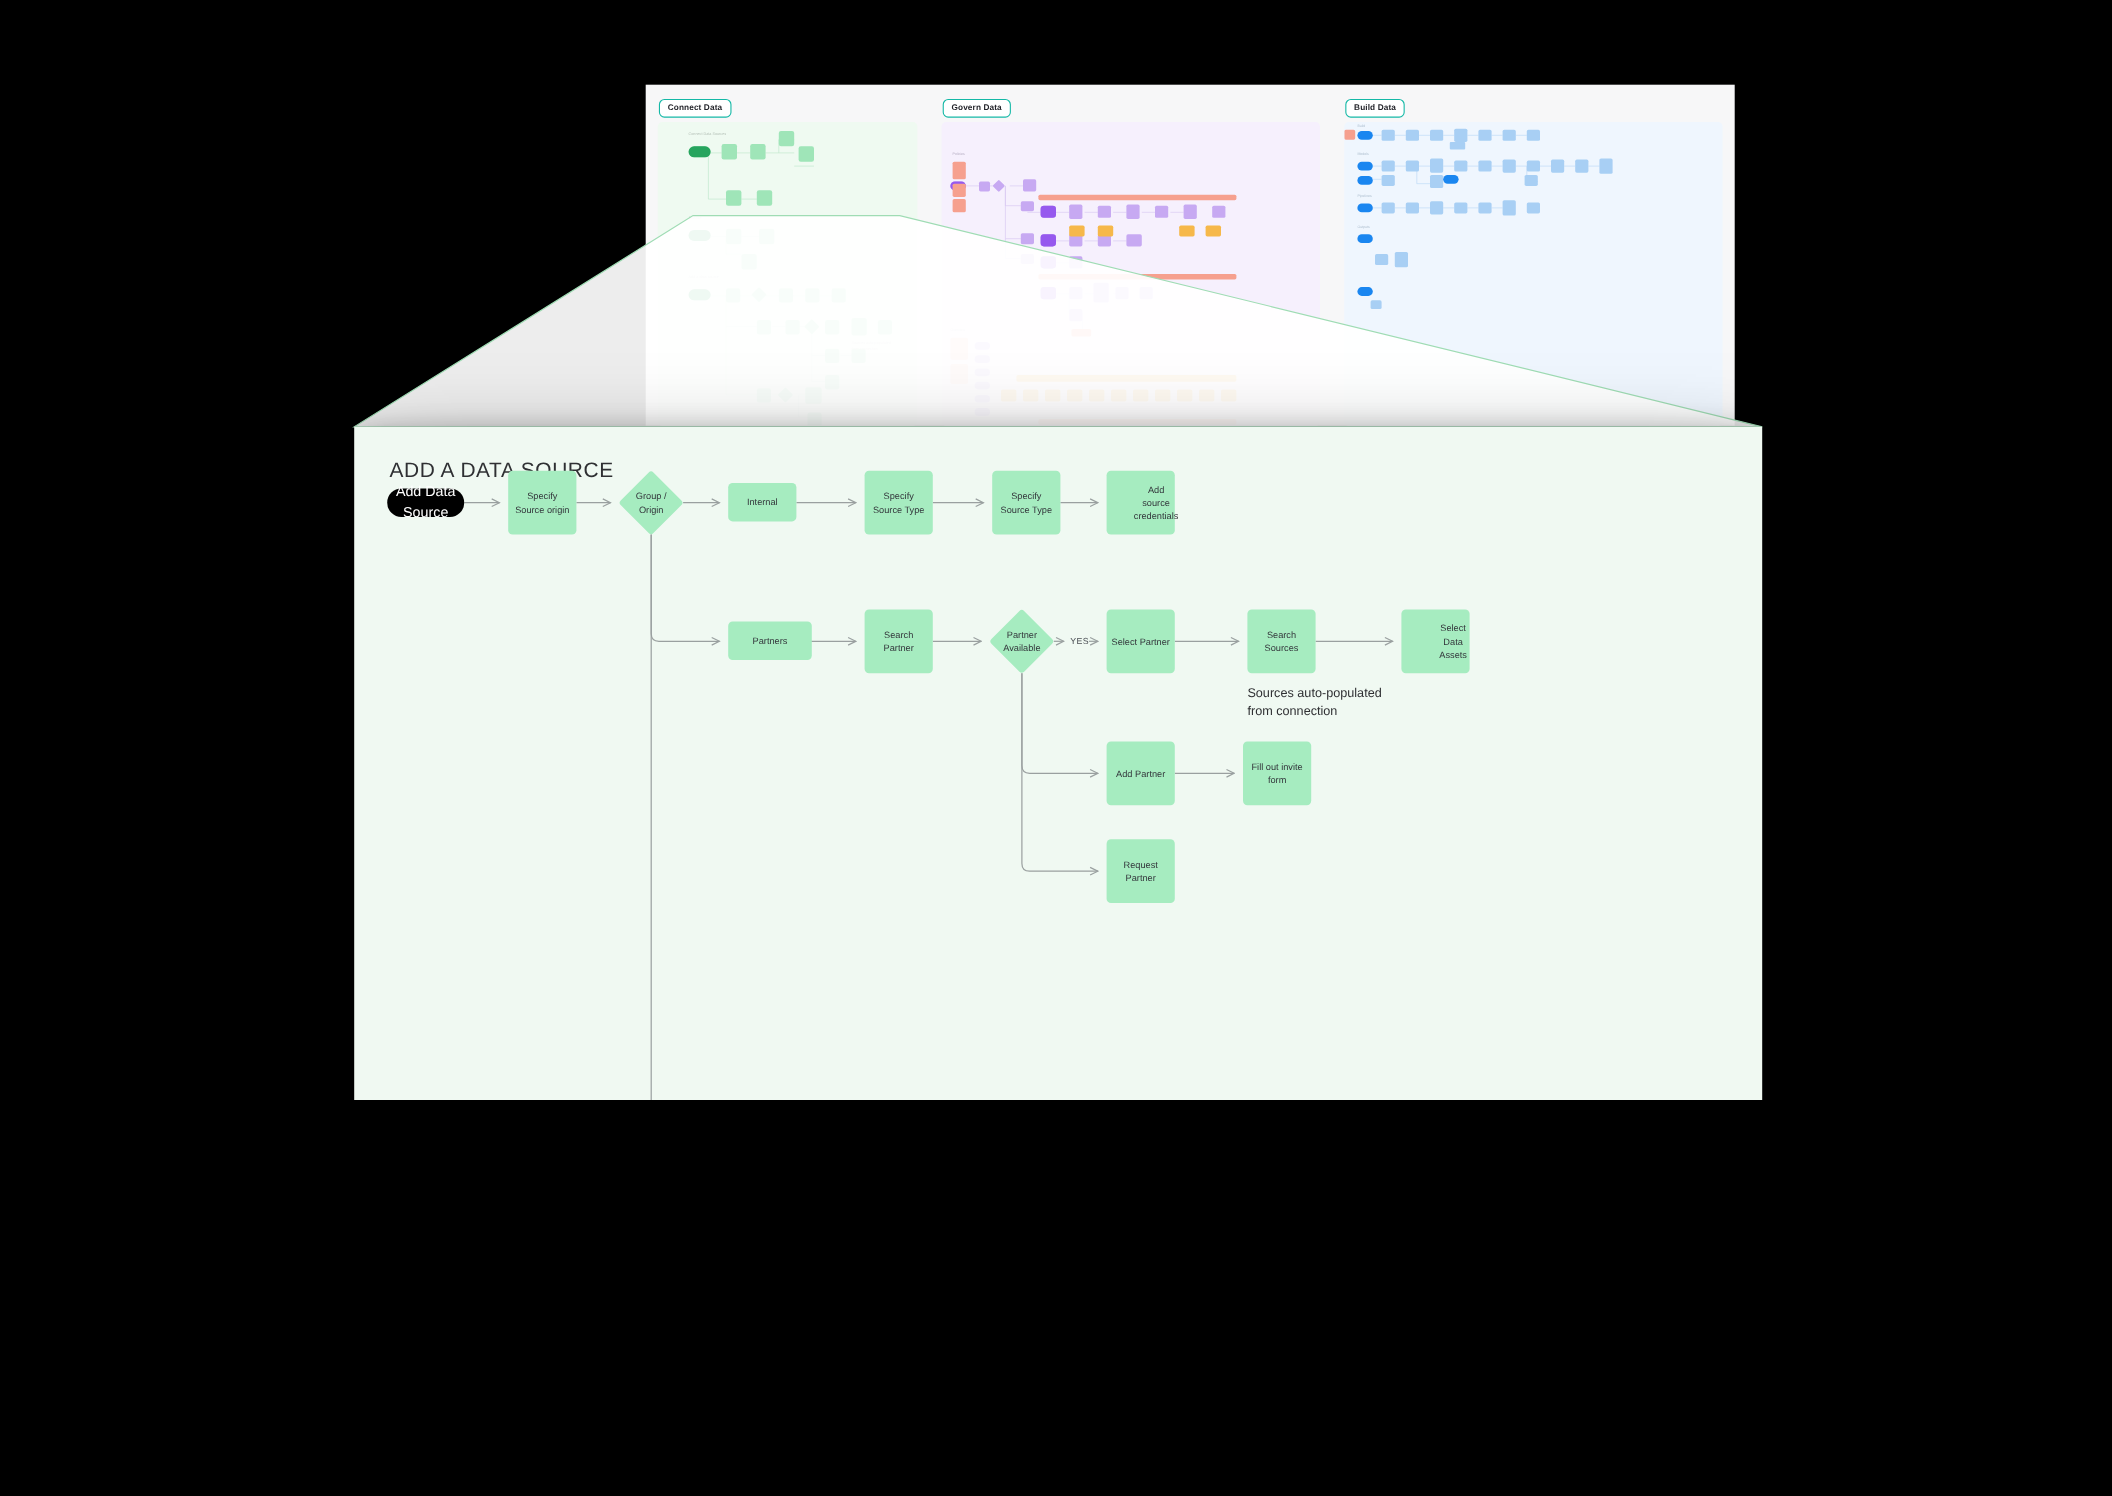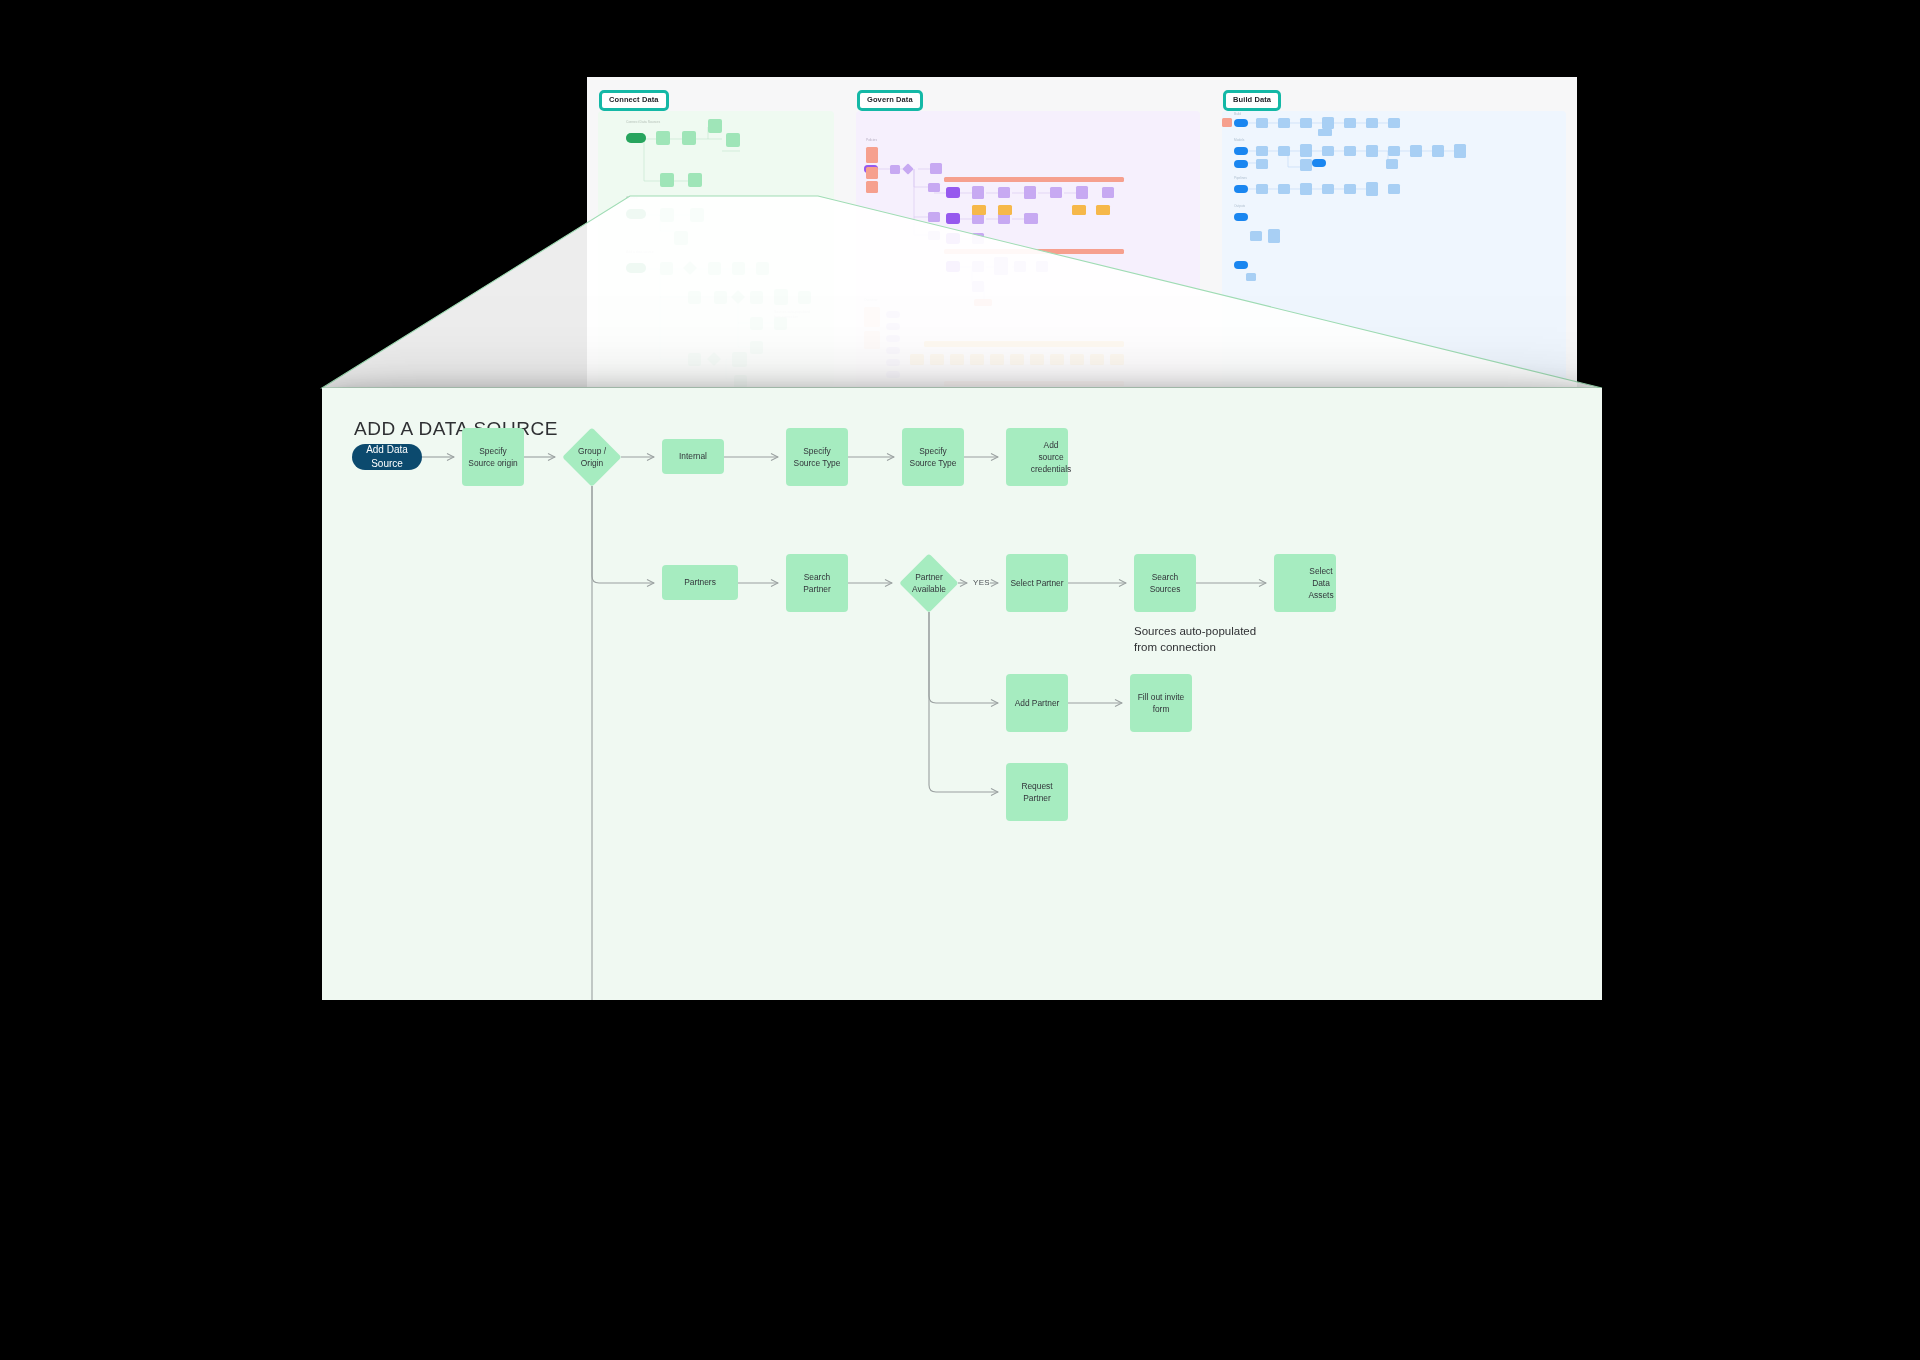--- a/index.html
+++ b/index.html
@@ -4,21 +4,21 @@
 <style>
   html,body{margin:0;padding:0;background:#000;}
   body{width:1920px;height:1360px;position:relative;overflow:hidden;
        font-family:"Liberation Sans","DejaVu Sans",sans-serif;}
 
   
   #board{position:absolute;left:587px;top:77px;width:990px;height:310px;
          background:#f7f7f8;overflow:hidden;}
   .panel{position:absolute;top:0;height:310px;}
   .panel-label{position:absolute;top:13px;left:12px;
-      background:#ffffff;border:3px solid #14b8a6;border-radius:5px;
+      background:#ffffff;border:1px solid #14b8a6;border-radius:5px;
       padding:3px 7px 4px;font-size:7.5px;font-weight:700;color:#23242a;
       letter-spacing:.1px;line-height:1;z-index:4;}
   .panel-canvas{position:absolute;left:11px;top:34px;right:11px;bottom:0;
       border-radius:4px;overflow:hidden;}
   #panel-connect{left:0;width:258px;}
   #panel-connect .panel-canvas{background:#effaf1;}
   #panel-govern{left:258px;width:366px;}
   #panel-govern .panel-canvas{background:#f6f0fd;}
   #panel-build{left:624px;width:366px;}
   #panel-build .panel-canvas{background:#eff6fe;}
@@ -32,22 +32,22 @@
         background:#f0f9f2;z-index:8;
         box-shadow:0 42px 90px rgba(0,0,0,.55),0 10px 28px rgba(0,0,0,.45);}
   #card-title{position:absolute;left:32px;top:30px;font-size:19px;color:#2f3033;
         letter-spacing:.55px;font-weight:400;}
 
   #flow{position:absolute;left:0;top:0;width:1280px;height:612px;}
   .node{position:absolute;background:#a6ecc0;border-radius:4px;
         display:flex;align-items:center;justify-content:center;text-align:center;
         color:#32353a;font-size:8.4px;line-height:1.45;padding:2px 4px;
         box-sizing:border-box;}
-  .node.start{background:#0c4a6e;color:#fff;border-radius:16px;
-        font-size:10px;font-weight:500;}
+  .node.start{background:#000000;color:#fff;border-radius:16px;
+        font-size:13px;font-weight:500;}
   .node.diamond{background:transparent;}
   .diamond-shape{position:absolute;background:#a6ecc0;
         transform:rotate(45deg);border-radius:3px;}
   .diamond-label{position:absolute;display:flex;align-items:center;
         justify-content:center;text-align:center;color:#32353a;font-size:8.4px;
         line-height:1.45;}
   .edge-label{position:absolute;font-size:8px;color:#4d5156;letter-spacing:.3px;}
   .note{position:absolute;font-size:11.5px;color:#2f3033;line-height:1.35;}
 </style>
 </head>

